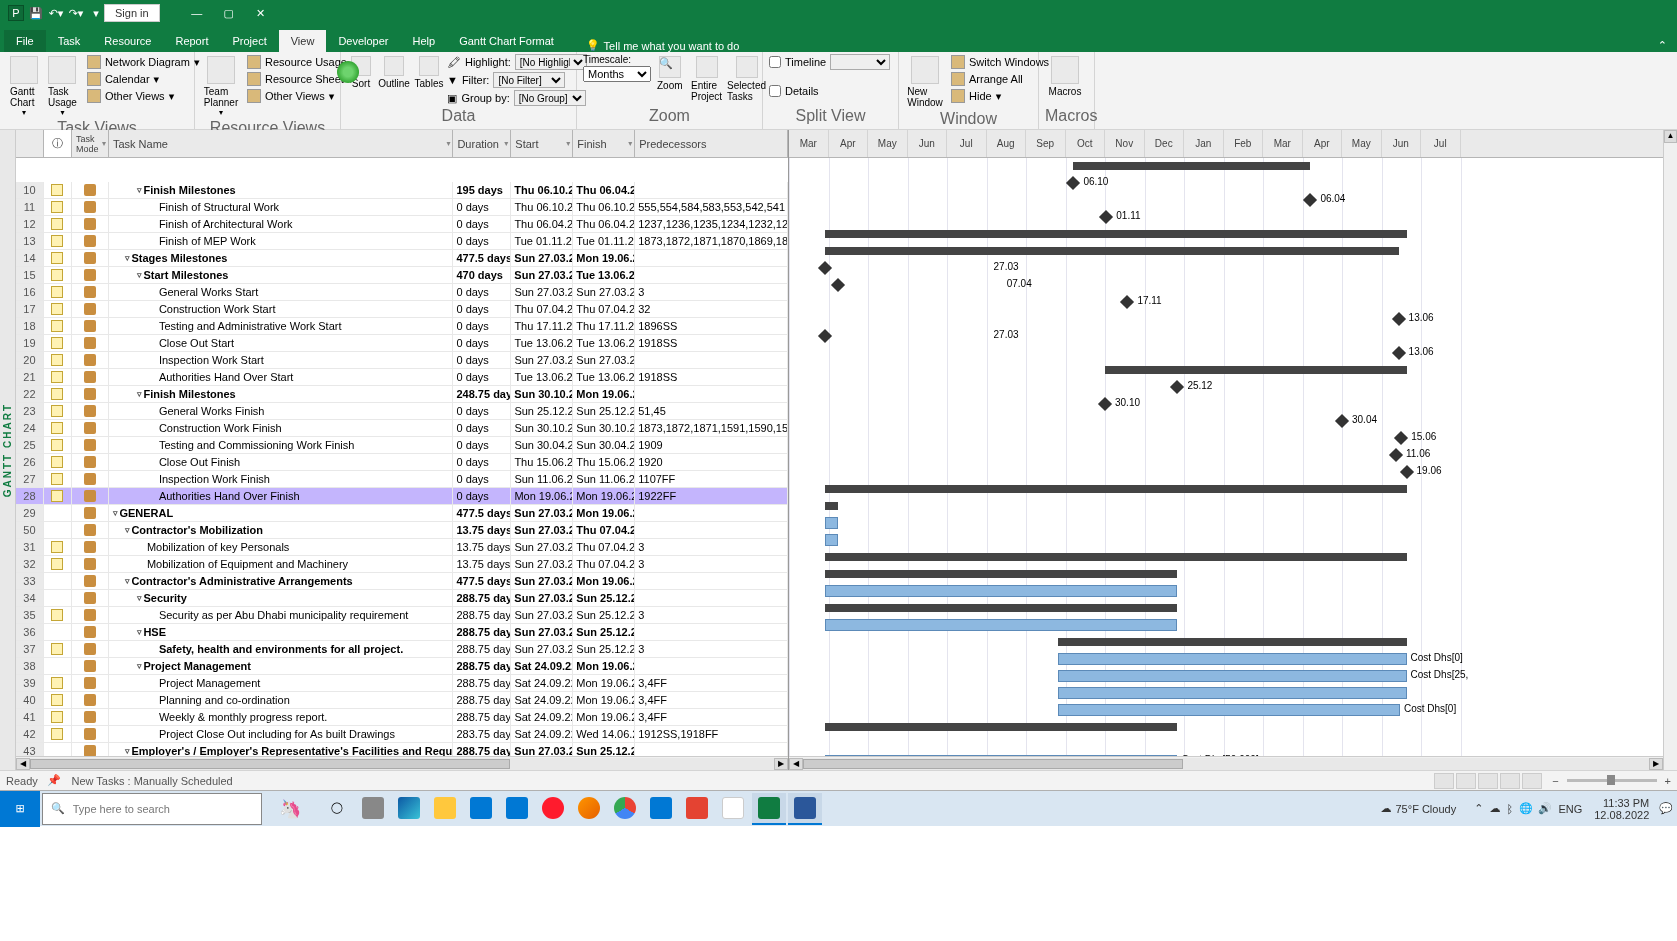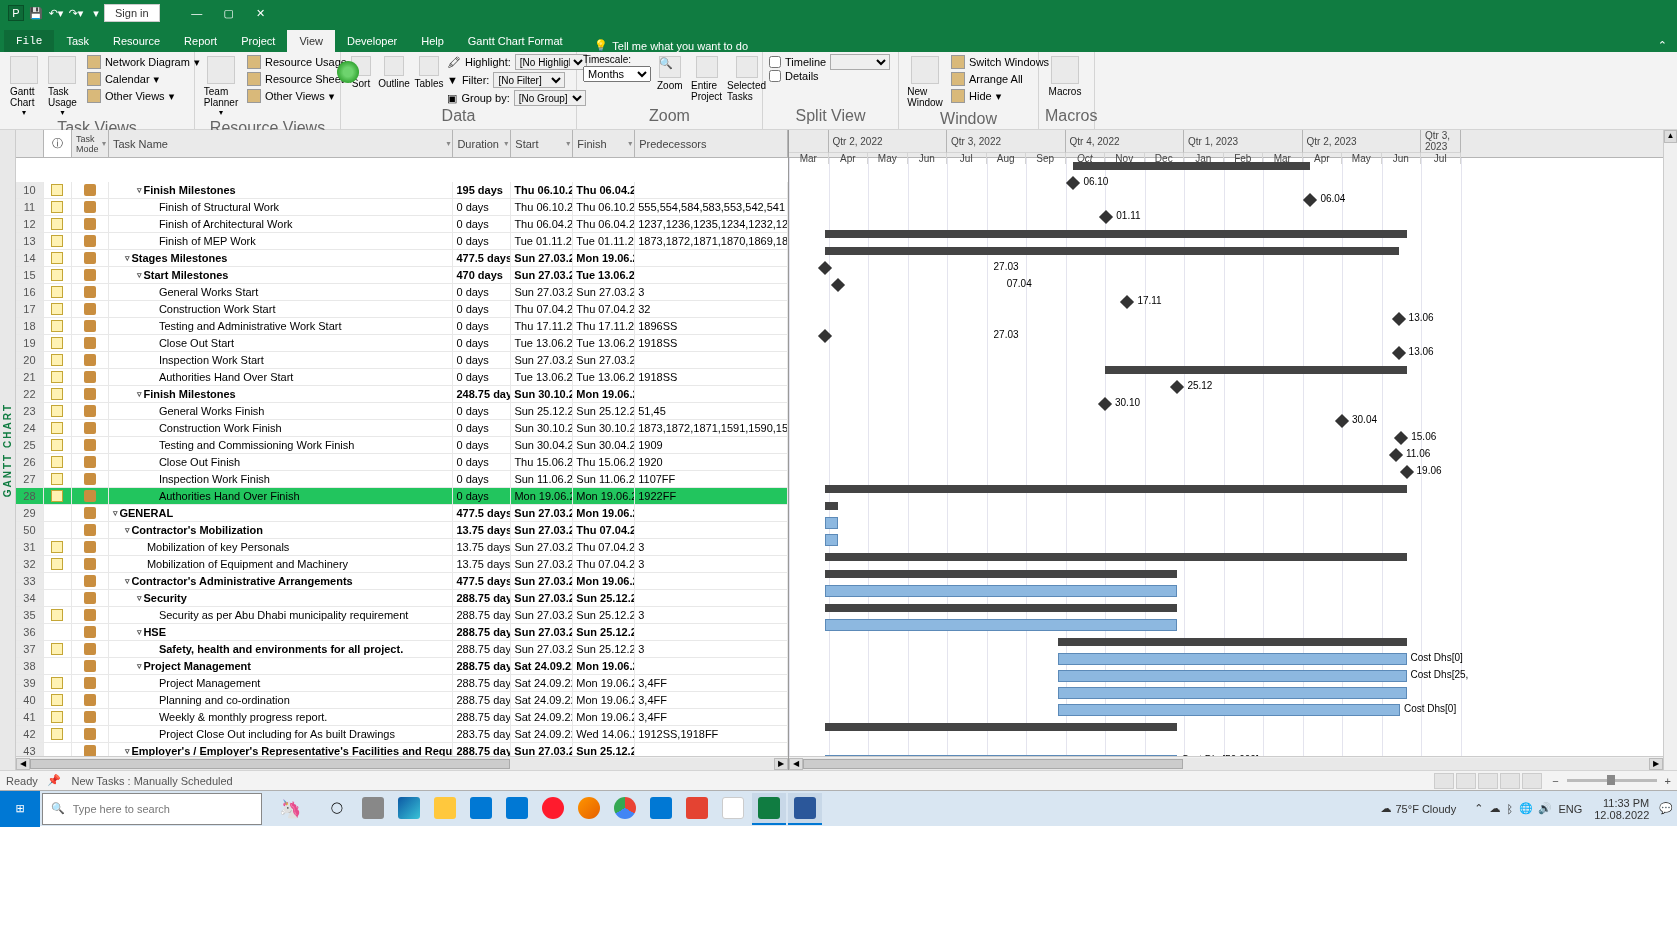--- a/index.html
+++ b/index.html
@@ -13,21 +13,21 @@
 .title-bar .tools { background: #107c41; padding: 2px 8px; }
 .title-bar .doc-title { font-size: 12px; }
 .title-bar .right { display: flex; gap: 2px; align-items: center; }
 .title-bar .signin { background: #fff; color: #333; padding: 2px 10px; border: 1px solid #ccc; margin-right: 20px; }
 .title-bar .win-btn { width: 30px; height: 22px; display: flex; align-items: center; justify-content: center; cursor: pointer; }
 
 
 .menu { height: 26px; background: #107c41; display: flex; align-items: flex-end; padding-left: 4px; }
 .menu .tab { padding: 5px 12px; color: #fff; cursor: pointer; }
 .menu .tab.active { background: #f3f3f3; color: #333; }
-.menu .tab.file { background: #0e6b38; font-family: Liberation Mono, monospace; }
+.menu .tab.file { background: #0e6b38; }
 .menu .tell { margin-left: 20px; color: #fff; display: flex; align-items: center; gap: 4px; }
 .menu .collapse { margin-left: auto; margin-right: 10px; color: #fff; }
 
 
 .ribbon { height: 78px; background: #f3f3f3; border-bottom: 1px solid #d4d4d4; display: flex; }
 .ribbon .group { border-right: 1px solid #d4d4d4; padding: 2px 6px; display: flex; flex-direction: column; justify-content: space-between; }
 .ribbon .group .buttons { display: flex; gap: 2px; align-items: flex-start; }
 .ribbon .group .label { text-align: center; font-size: 16px; color: #666; padding-bottom: 2px; }
 .ribbon .big-btn { display: flex; flex-direction: column; align-items: center; padding: 2px 4px; cursor: pointer; width: 40px; }
 .ribbon .big-btn .icon { width: 28px; height: 28px; background: #eaeaea; border: 1px solid #ccc; margin-bottom: 2px; }
@@ -58,21 +58,21 @@
 .taskname { width: 345px; }
 .durcell { width: 58px; }
 .startcell { width: 62px; }
 .fincell { width: 62px; }
 .predcell { width: 153px; }
 .bold { font-weight: bold; }
 .pin { width: 12px; height: 12px; background: #c98e3f; border-radius: 2px; display: inline-block; }
 .note { width: 12px; height: 12px; background: #fff2b3; border: 1px solid #c4a636; display: inline-block; }
 .collapse-tri { color: #555; font-size: 9px; margin-right: 2px; cursor: pointer; }
 .row.selected .rownum { background: #d4d4d4; }
-.row.selected .rcell { background: #22c55e; }
+.row.selected .rcell { background: #c4b5fd; }
 .double-row { height: 34px; }
 
 
 .gantt-pane { flex: 1; display: flex; flex-direction: column; background: #fff; position: relative; }
 .timescale { height: 28px; display: flex; flex-direction: column; background: #eaeaea; border-bottom: 1px solid #b5b5b5; }
 .ts-top, .ts-bot { flex: 1; display: flex; }
 .ts-top .q { border-right: 1px solid #b5b5b5; border-bottom: 1px solid #d4d4d4; font-size: 10px; color: #444; padding-left: 4px; display: flex; align-items: center; }
 .ts-bot .m { border-right: 1px solid #d4d4d4; font-size: 10px; color: #444; text-align: center; display: flex; align-items: center; justify-content: center; }
 .gantt-body { flex: 1; position: relative; overflow: hidden; }
 .gridline-v { position: absolute; top: 0; bottom: 0; width: 1px; background: #eef; }
@@ -238,21 +238,21 @@
         </div>
       <div class="big-btn" style="width:40px;">
           <div class="icon" style="width:22px;height:22px;"></div>
           <span style="font-size:10px;">Selected Tasks</span>
         </div>
     </div>
     <div class="label">Zoom</div>
   </div>
   <div class="group" style="width:136px;">
     <div class="buttons">
-      <div class="small-btns" style="gap:0;">
+      <div class="small-btns" style="gap:15px;">
         <div class="filter-row">
             <input type="checkbox" style="">
             <span>Timeline</span>
             <select style="width:60px;"><option></option></select>
           </div>
         <div class="filter-row">
             <input type="checkbox" style="">
             <span>Details</span>
           </div>
       </div>
@@ -818,38 +818,29 @@
       <span class="arrow">◀</span>
       <div class="track">
           <div class="thumb" style="left:0;width:480px;"></div>
         </div>
       <span class="arrow">▶</span>
     </div>
   </div>
 
   <div class="gantt-pane">
     <div class="timescale">
-      <div class="ts-top" id="ts-top">
-          <div class="q" style="width: 39.5px;"></div>
-          <div class="q" style="width: 118.5px;">Qtr 2, 2022</div>
-          <div class="q" style="width: 118.5px;">Qtr 3, 2022</div>
-          <div class="q" style="width: 118.5px;">Qtr 4, 2022</div>
-          <div class="q" style="width: 118.5px;">Qtr 1, 2023</div>
-          <div class="q" style="width: 118.5px;">Qtr 2, 2023</div>
-          <div class="q" style="width: 39.5px;">Qtr 3, 2023</div>
-        </div>
       <div class="ts-bot" id="ts-bot">
           <div class="m" style="width: 39.5px;">Mar</div>
           <div class="m" style="width: 39.5px;">Apr</div>
           <div class="m" style="width: 39.5px;">May</div>
           <div class="m" style="width: 39.5px;">Jun</div>
           <div class="m" style="width: 39.5px;">Jul</div>
           <div class="m" style="width: 39.5px;">Aug</div>
           <div class="m" style="width: 39.5px;">Sep</div>
-          <div class="m" style="width: 39.5px; font-style: italic;">Oct</div>
+          <div class="m" style="width: 39.5px;">Oct</div>
           <div class="m" style="width: 39.5px;">Nov</div>
           <div class="m" style="width: 39.5px;">Dec</div>
           <div class="m" style="width: 39.5px;">Jan</div>
           <div class="m" style="width: 39.5px;">Feb</div>
           <div class="m" style="width: 39.5px;">Mar</div>
           <div class="m" style="width: 39.5px;">Apr</div>
           <div class="m" style="width: 39.5px;">May</div>
           <div class="m" style="width: 39.5px;">Jun</div>
           <div class="m" style="width: 39.5px;">Jul</div>
         </div>

